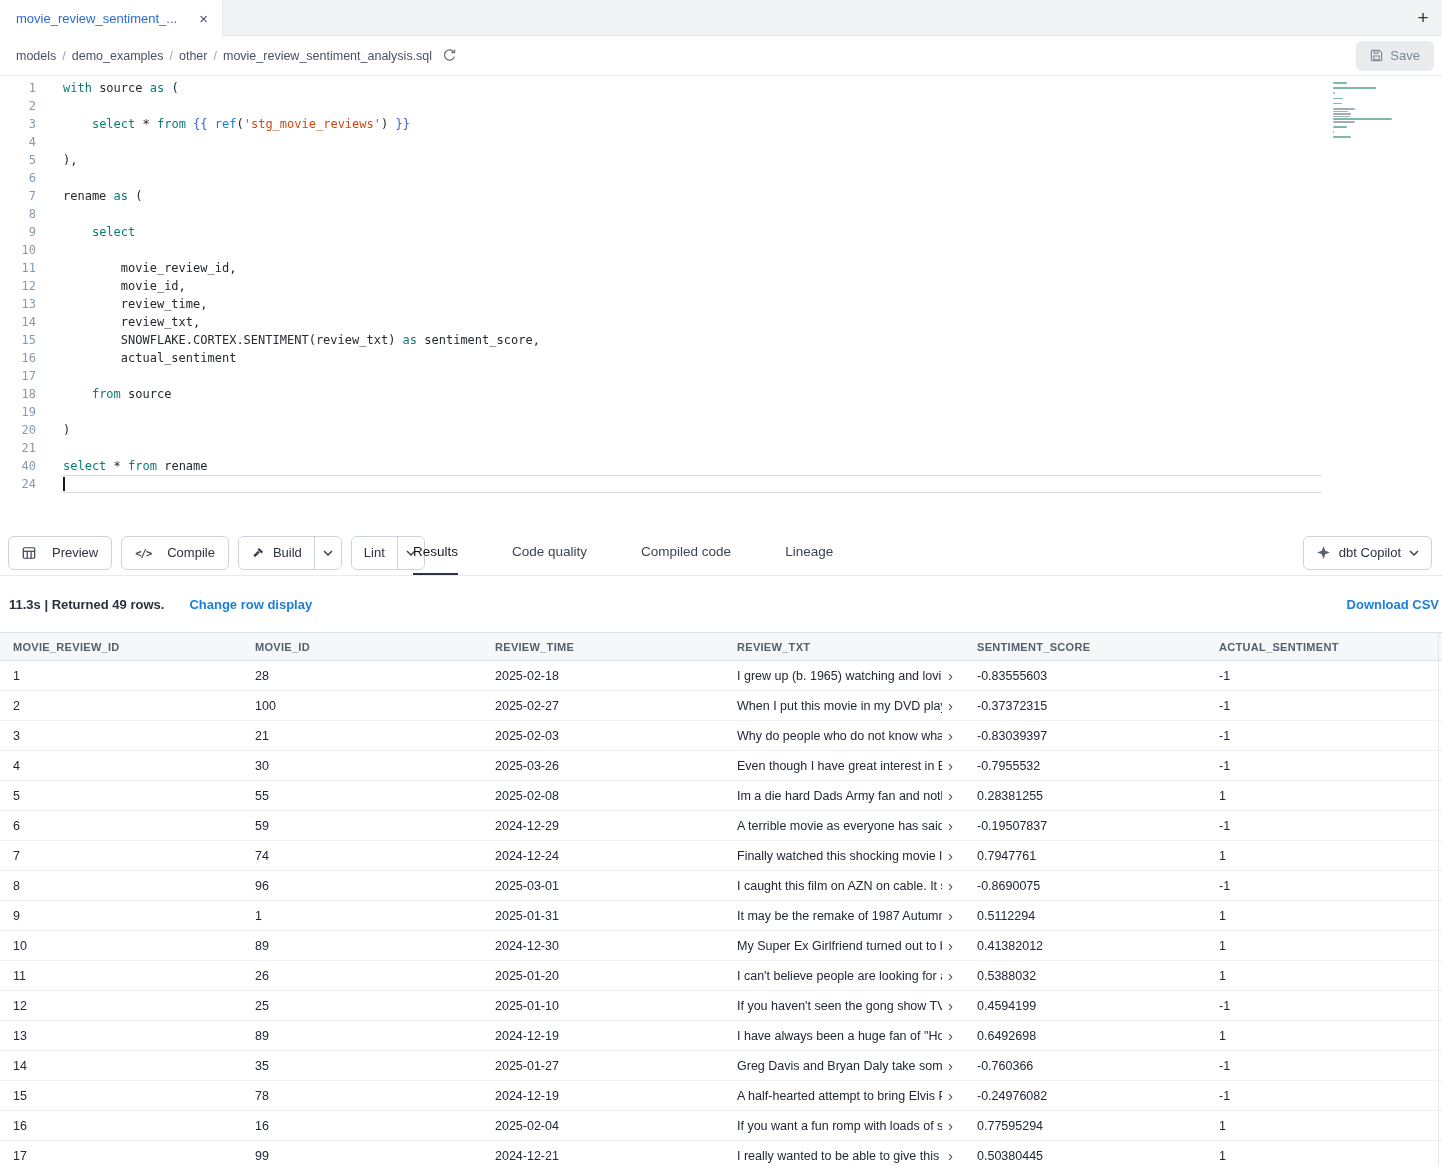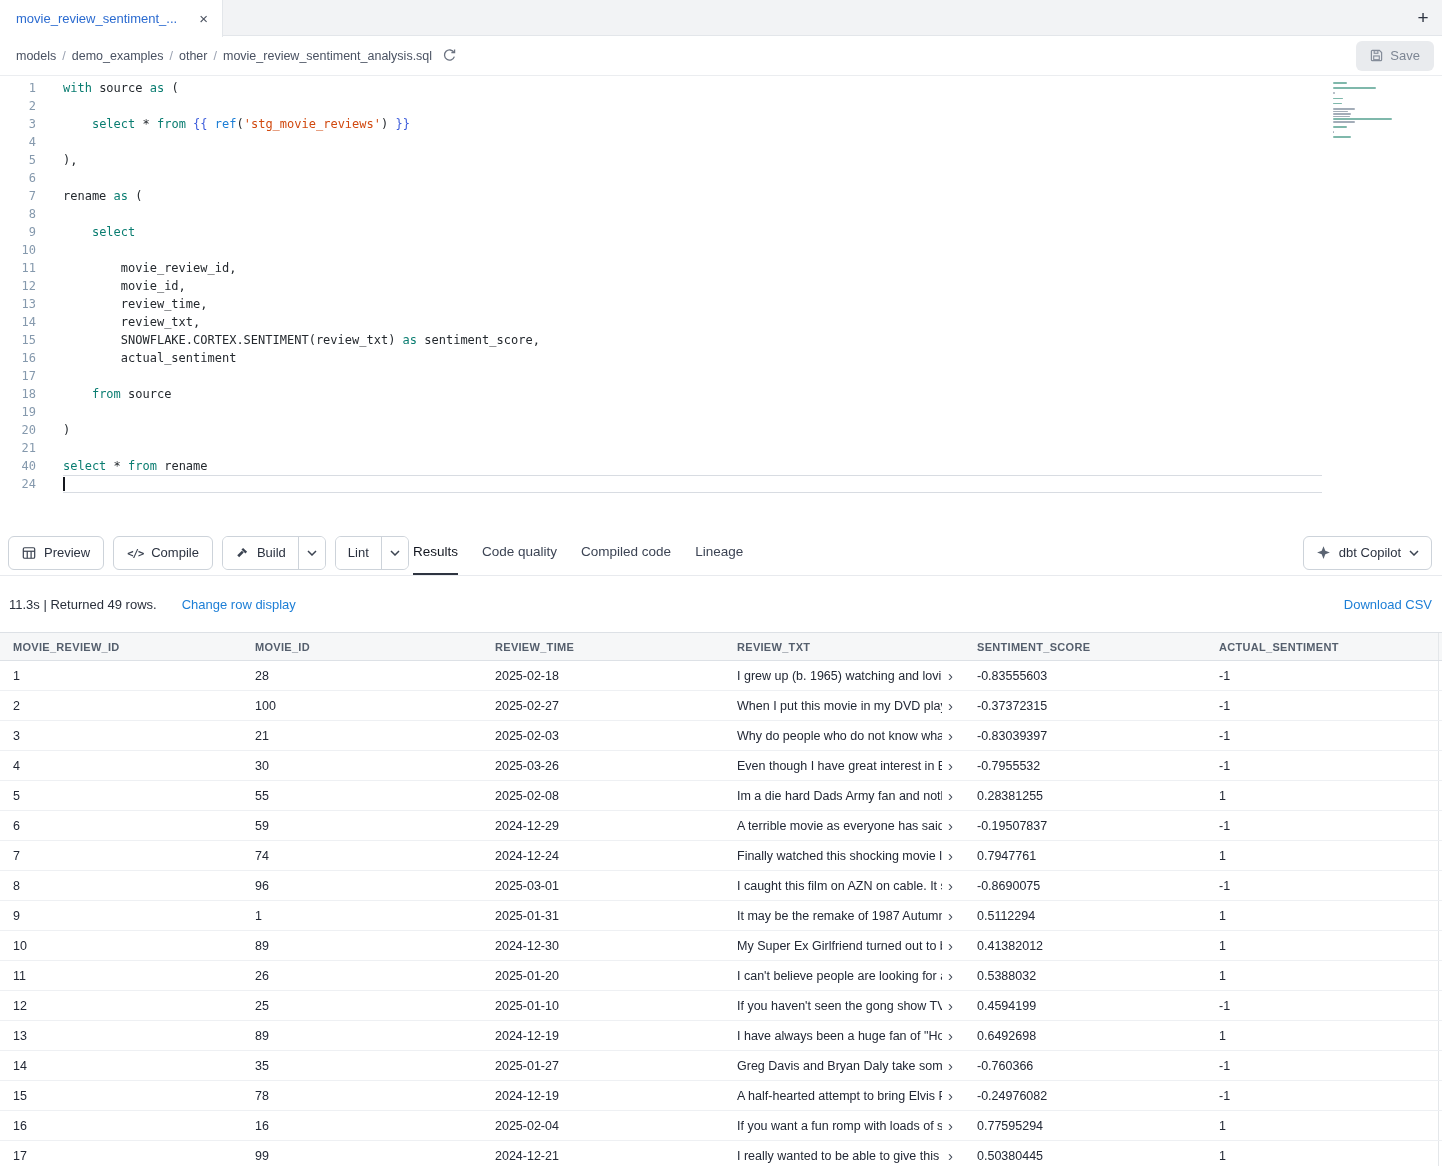--- a/index.html
+++ b/index.html
@@ -38,37 +38,37 @@
   .tok-f { color:#1c7ed6; }
   .tok-o { color:#24292e; }
   .tok-p { color:#24292e; }
   .cursor { display:inline-block; width:1.5px; height:14px; background:#15181e; vertical-align:-2px; }
   .minimap { position:absolute; top:6px; right:37px; width:72px; }
   .mm-line { height:1.6px; margin-bottom:1px; border-radius:1px; }
 
   
   .toolbar { height:46px; display:flex; align-items:center; padding:0 10px 0 8px; border-bottom:1px solid #e8eaee; position:relative; background:#fff; }
   .btn, .split { font-family:inherit; }
-  .btn { display:flex; align-items:center; gap:8px; height:34px; padding:0 13px; background:#fff;
+  .btn { display:flex; align-items:center; gap:16px; height:34px; padding:0 13px; background:#fff;
          border:1px solid #cdd3da; border-radius:6px; font-size:13px; color:#2b3240; margin-right:9px; cursor:pointer; }
   .split { display:flex; align-items:stretch; height:34px; border:1px solid #cdd3da; border-radius:6px; overflow:hidden; margin-right:9px; background:#fff; }
   .split .main { display:flex; align-items:center; gap:8px; padding:0 12px; font-size:13px; color:#2b3240; background:#fff; border:none; cursor:pointer; font-family:inherit; }
   .split .chevbtn { width:27px; display:flex; align-items:center; justify-content:center; border:none; border-left:1px solid #cdd3da; background:#fff; cursor:pointer; }
   .code-ic { font-family:"DejaVu Sans Mono",monospace; font-size:10.5px; font-weight:bold; color:#3c4452; letter-spacing:-1px; }
-  .rtabs { position:absolute; left:413px; top:0; height:100%; display:flex; gap:24px; align-items:stretch; }
+  .rtabs { position:absolute; left:413px; top:0; height:100%; display:flex; gap:54px; align-items:stretch; }
   .rtab { display:flex; align-items:center; font-size:13.5px; color:#3c4454; border-bottom:2px solid transparent; cursor:pointer; }
   .rtab.active { color:#12161f; border-bottom-color:#2e3440; }
   .copilot { margin-left:auto; display:flex; align-items:center; gap:8px; height:34px; padding:0 12px;
              background:#fff; border:1px solid #cdd3da; border-radius:6px; font-size:13px; color:#2b3240; cursor:pointer; font-family:inherit; }
 
   
-  .statusrow { height:56px; display:flex; align-items:center; padding:0 0 0 9px; font-size:13px; color:#2a303c; background:#fff; }
+  .statusrow { height:56px; display:flex; align-items:center; padding:0 0 0 9px; font-size:13px; color:#2a303c; background:#fff;font-weight:bold; }
   .link { color:#1c7ed6; cursor:pointer; }
   .change-display { margin-left:25px; }
-  .download { margin-left:auto; padding-right:10px; white-space:nowrap; }
+  .download { margin-left:auto; padding-right:3px; white-space:nowrap; }
 
   
   .rtable { position:relative; }
   .thead, .trow { display:grid; grid-template-columns:242px 240px 242px 240px 242px 232px 4px; }
   .thead { height:29px; align-items:center; background:#f6f7f8; border-top:1px solid #dde1e6; border-bottom:1px solid #dde1e6;
            font-size:11px; font-weight:bold; color:#555f6d; letter-spacing:.3px; }
   .hcell { padding-left:13px; white-space:nowrap; overflow:hidden; }
   .trow { height:30px; align-items:center; border-bottom:1px solid #eef0f3; font-size:12.5px; color:#222835; background:#fff; }
   .cell { padding-left:13px; white-space:nowrap; overflow:hidden; }
   .review-cell { display:flex; align-items:center; justify-content:space-between; padding-right:11px; }

